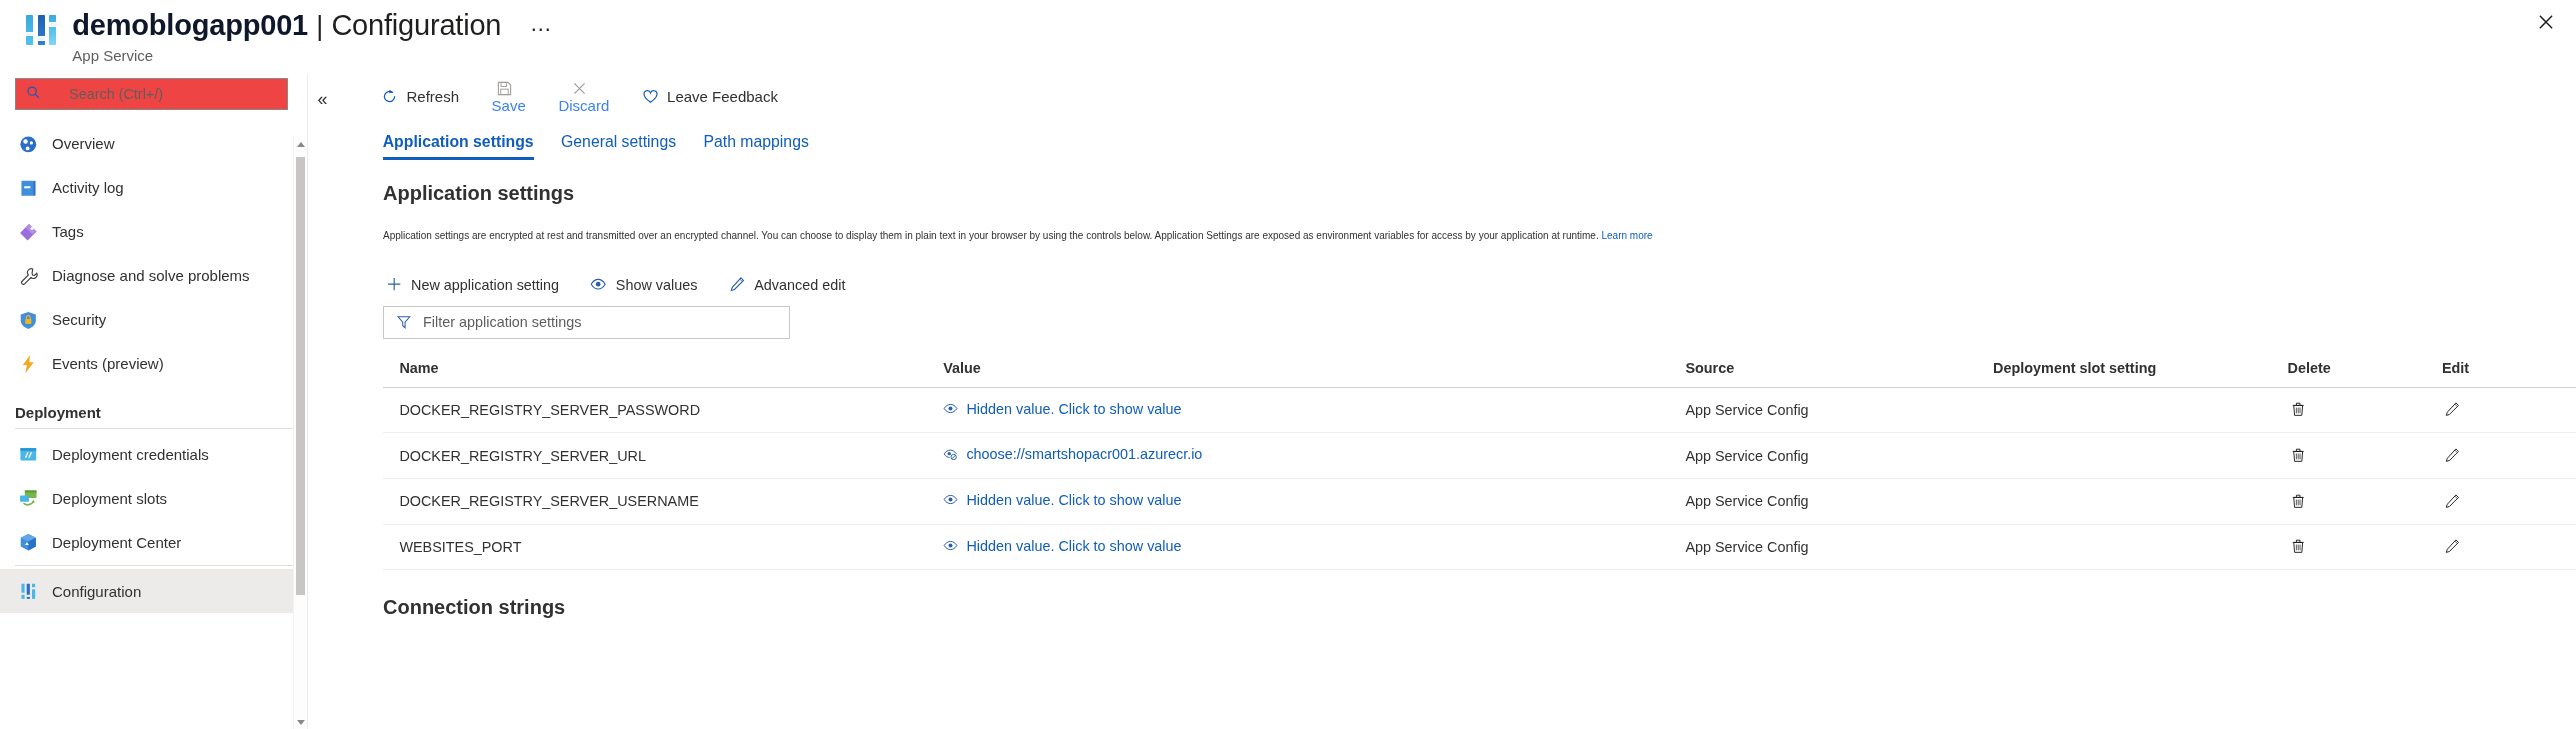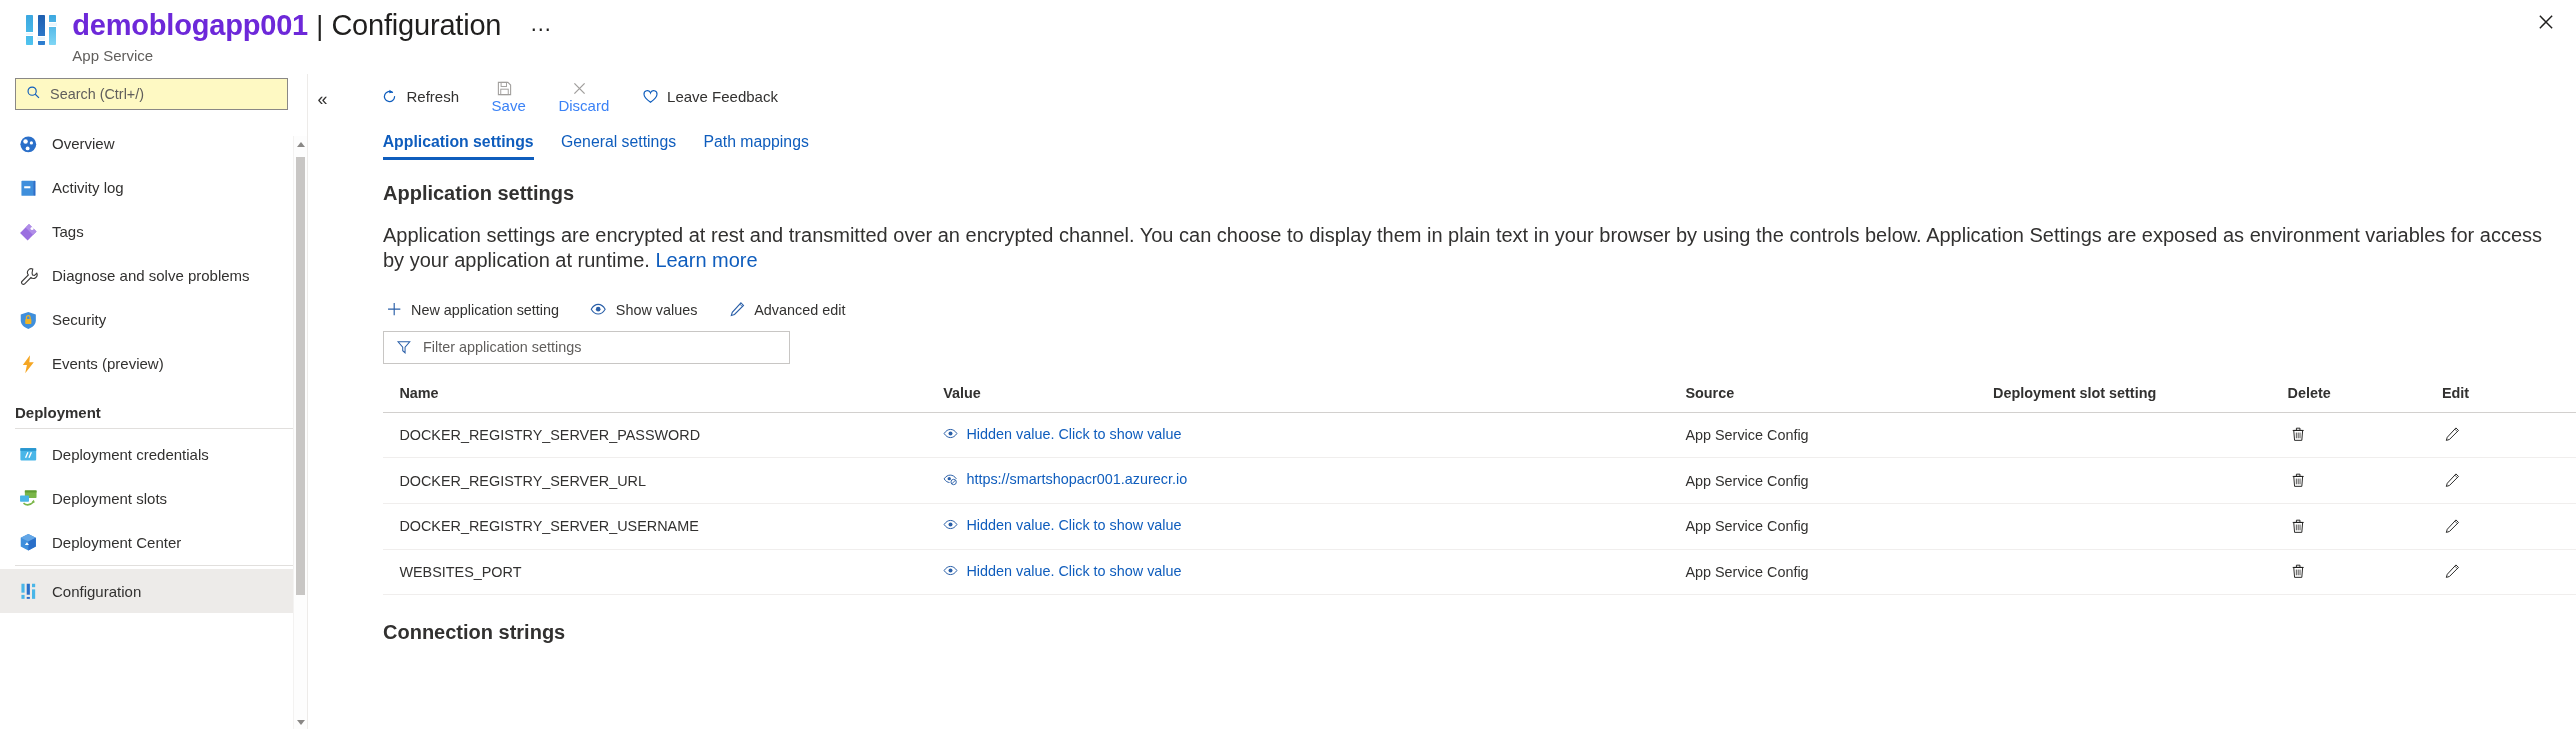--- a/index.html
+++ b/index.html
@@ -46,21 +46,21 @@
   #config-icon .k1 { left: 2.7px;  top: 20.6px; }
   #config-icon .k2 { left: 14.4px; top: 25px; }
   #config-icon .k3 { left: 26px; top: 11px; }
 
   #title-block { display: flex; flex-direction: column; }
   #title-line { display: flex; align-items: baseline; gap: 0; }
   .h-title {
     font-size: 29px;
     line-height: 31.5px;
     font-weight: 700;
-    color: #6d28d9;
+    color: #0f172a;
     letter-spacing: -0.2px;
   }
   .h-sep {
     font-size: 27px;
     line-height: 31.5px;
     font-weight: 300;
     color: #201f1e;
     padding: 0 8.2px;
   }
   .h-sub-title {
@@ -104,22 +104,23 @@
     position: relative;
     background: #ffffff;
     border-right: 0.7px solid #edebe9;
     padding-top: 4.1px;
   }
   #search-wrap { padding: 0 19px 0 15px; }
   #search-box {
     display: flex; align-items: center;
     height: 31.5px;
     border: 0.7px solid #8a8886;
-    background: #fef9c3;
+    background: #ef4444;
     padding: 0 6.9px;
+    gap: 19px;
   }
   #search-box .mag { flex: 0 0 auto; margin: 0 7.5px 0 2.7px; }
   #search-input {
     border: 0; outline: 0; background: transparent;
     font-family: "Liberation Sans", sans-serif;
     font-size: 14.4px;
     color: #323130;
     width: 100%;
   }
   #search-input::placeholder { color: #605e5c; opacity: 1; }
@@ -237,21 +238,21 @@
 
   
   #section { padding-left: 48px; padding-top: 20.6px; }
   .sec-title {
     font-size: 20px;
     font-weight: 700;
     color: #323130;
     margin: 0 0 18px 0;
   }
   .sec-desc {
-    font-size: 20px;
+    font-size: 10px;
     line-height: 25px;
     color: #323130;
     max-width: 2179px;
     margin-bottom: 22px;
   }
   .link { color: #0f5dbd; text-decoration: none; cursor: pointer; }
 
   
   #cmdbar { display: flex; align-items: center; gap: 0; margin-bottom: 6.9px; }
   .cmd-btn {
@@ -671,21 +672,21 @@
               <span class="value-link">
                 <span class="vic">
                   <svg width="15" height="15" viewBox="0 0 24 24">
                     <path d="M1.8 11 C4.6 6.8 8.1 5 11.6 5 s7 1.8 9.8 6" stroke="#2a5fa8" stroke-width="1.6" fill="none"></path>
                     <path d="M1.8 11 C4.6 15.2 7.6 16.6 10.4 16.8" stroke="#2a5fa8" stroke-width="1.6" fill="none"></path>
                     <circle cx="10" cy="10.6" r="2.7" fill="#2a5fa8"></circle>
                     <circle cx="17" cy="16" r="4.3" stroke="#2a5fa8" stroke-width="1.5" fill="none"></circle>
                     <path d="M14 19 L20 13" stroke="#2a5fa8" stroke-width="1.5"></path>
                   </svg>
                 </span>
-                <span>https://smartshopacr001.azurecr.io</span>
+                <span>choose://smartshopacr001.azurecr.io</span>
               </span>
             </td>
             <td class="src">App Service Config</td>
             <td></td>
             <td>
               <span class="icon-btn">
                 <svg width="16.4" height="16.4" viewBox="0 0 24 24">
                   <path d="M5.5 6.5 H18.5 L17.3 21 H6.7 Z" stroke="#201f1e" stroke-width="1.4" fill="none"></path>
                   <path d="M9.4 3.2 H14.6 V6.5 H9.4 Z M4 6.5 H20" stroke="#201f1e" stroke-width="1.4" fill="none"></path>
                   <path d="M9.3 9.6 V18 M12 9.6 V18 M14.7 9.6 V18" stroke="#201f1e" stroke-width="1.1"></path>

